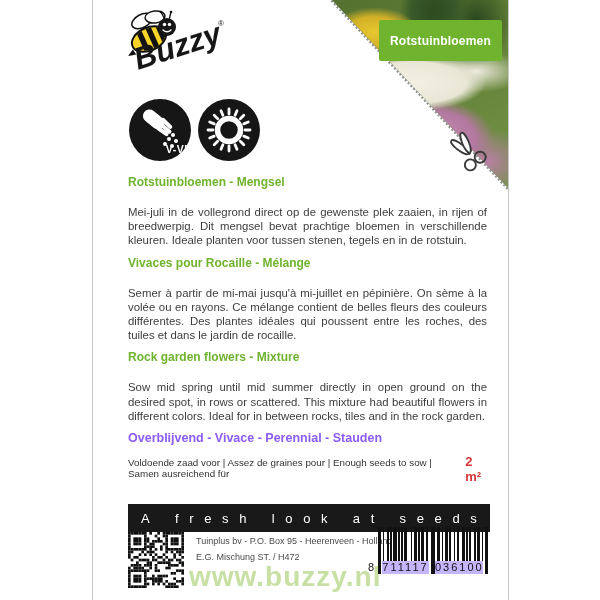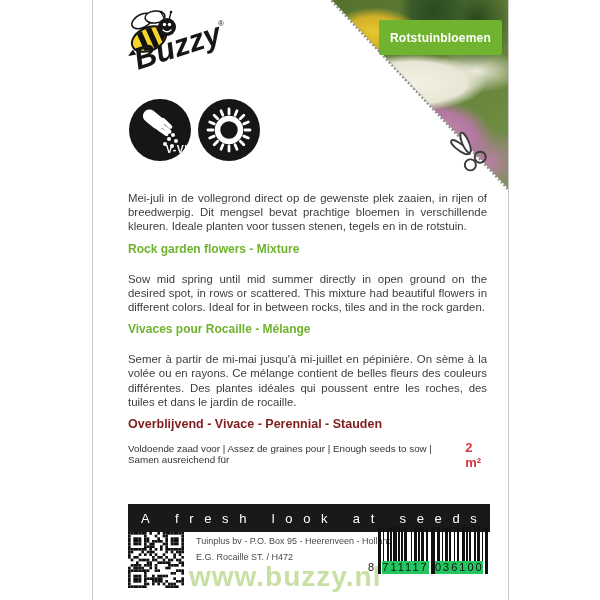--- a/index.html
+++ b/index.html
@@ -18,59 +18,59 @@
       radial-gradient(ellipse 46px 58px at 58% 6%, #2c4a1f 0%, #3a5a29 50%, rgba(58,90,41,0) 75%),
       radial-gradient(ellipse 52px 62px at 82% 12%, #27451d 0%, rgba(39,69,29,0) 70%),
       radial-gradient(ellipse 98px 38px at 46% 44%, #f4f1e4 0%, #e9e6d6 55%, rgba(233,230,214,0) 75%),
       radial-gradient(ellipse 70px 30px at 82% 38%, #efece0 0%, rgba(239,236,224,0) 70%),
       radial-gradient(ellipse 34px 26px at 13% 54%, #a07c52 0%, rgba(160,124,82,0) 72%),
       radial-gradient(ellipse 82px 52px at 56% 74%, #c98fae 0%, #b378a0 55%, rgba(179,120,160,0) 78%),
       radial-gradient(ellipse 60px 46px at 88% 86%, #b97fa5 0%, rgba(185,127,165,0) 72%),
       linear-gradient(150deg,#54712f,#68863b 60%,#74934a);}
   #perforation{position:absolute;left:332px;top:0;width:258px;height:0;
     border-top:2px dotted #8f8f8f;transform-origin:0 0;transform:rotate(46.9deg);}
-  #badge{position:absolute;left:379px;top:20px;width:123px;height:35px;background:#6fb32e;
+  #badge{position:absolute;left:379px;top:20px;width:123px;height:41px;background:#6fb32e;
     border-radius:2px;display:flex;align-items:center;justify-content:center;
     color:#fff;font-size:12px;font-weight:bold;letter-spacing:.2px;}
   #scissors{position:absolute;left:445px;top:129px;width:48px;height:48px;transform:rotate(-38deg);}
 
   
   #logo{position:absolute;left:118px;top:8px;width:115px;height:75px;overflow:visible;}
 
   
   .iconrow{position:absolute;left:129px;top:99px;display:flex;gap:7px;}
   .circle-icon{position:relative;width:62px;height:62px;border-radius:50%;background:#161616;}
   .circle-icon svg{position:absolute;left:0;top:0;}
   .period{position:absolute;left:0;right:0;bottom:6px;text-align:right;color:#fff;
     font-size:10.5px;font-weight:bold;letter-spacing:.5px;}
 
   
   #textcol{position:absolute;left:128px;top:175px;width:359px;color:#3d3d3d;}
   .sec h4{margin:0 0 2px 0;font-size:12px;font-weight:bold;color:#6fb32e;}
   .sec p{margin:16px 0 8px 0;font-size:11.4px;line-height:14.2px;text-align:justify;}
-  #perennial{margin:4px 0 0 0;font-size:12.5px;font-weight:bold;color:#7f1d1d;}
+  #perennial{margin:4px 0 0 0;font-size:12.5px;font-weight:bold;color:#8b5cf6;}
   #seedsline{margin:9px 0 0 0;font-size:9.8px;color:#333;display:flex;align-items:baseline;}
   #seedsline .amount{color:#d9363b;font-weight:bold;font-size:13px;margin-left:5px;}
 
   
   #sloganbar{position:absolute;left:128px;top:504px;width:362px;height:28px;background:#191919;
     color:#fff;font-size:13px;display:flex;align-items:center;justify-content:space-between;
     padding:0 13px;box-sizing:border-box;}
   #sloganbar .sp{width:4px;}
 
   
   #qr{position:absolute;left:128px;top:532px;width:56px;height:56px;}
   #addr1{position:absolute;left:196px;top:536px;font-size:9px;color:#4a4a4a;}
   #addr2{position:absolute;left:196px;top:552px;font-size:9px;color:#4a4a4a;}
   #website{position:absolute;left:189px;top:561px;font-size:28px;font-weight:bold;
     color:#c9e0a5;letter-spacing:1px;}
   #barcode{position:absolute;left:378px;top:527px;width:110px;height:47px;}
   #bars{position:absolute;inset:0;}
   #bars div{position:absolute;top:0;height:47px;background:#111;}
-  .bc-num{position:absolute;top:34px;height:13px;background:#22c55e;font-size:11px;color:#111;
+  .bc-num{position:absolute;top:34px;height:13px;background:#c4b5fd;font-size:11px;color:#111;
     text-align:center;letter-spacing:2px;line-height:13px;z-index:1;}
   #bc-g1{left:4px;width:47px;}
   #bc-g2{left:57px;width:48px;}
   #bc-lead{position:absolute;left:-10px;top:34px;font-size:11px;color:#111;line-height:13px;}
   .guard{position:absolute;top:0;width:2px;height:47px;background:#111;z-index:2;}
 </style>
 </head>
 <body>
 
 <div id="canvas">
@@ -160,29 +160,30 @@
             <line x1="45.8" y1="24.9" x2="50.3" y2="23"></line>
           <line x1="23" y1="50.3" x2="24.9" y2="45.8"></line>
             <line x1="37.1" y1="16.2" x2="39" y2="11.7"></line>
         </g>
       </svg>
     </div>
   </div>
 
   <div id="textcol">
     <div class="sec">
+      <h4>Rotstuinbloemen - Mengsel</h4>
       <p>Mei-juli in de vollegrond direct op de gewenste plek zaaien, in rijen of breedwerpig. Dit mengsel bevat prachtige bloemen in verschillende kleuren. Ideale planten voor tussen stenen, tegels en in de rotstuin.</p>
+    </div>
+    <div class="sec">
+      <h4>Vivaces pour Rocaille - Mélange</h4>
+      <p>Semer à partir de mi-mai jusqu'à mi-juillet en pépinière. On sème à la volée ou en rayons. Ce mélange contient de belles fleurs des couleurs différentes. Des plantes idéales qui poussent entre les roches, des tuiles et dans le jardin de rocaille.</p>
     </div>
     <div class="sec">
       <h4>Rock garden flowers - Mixture</h4>
       <p>Sow mid spring until mid summer directly in open ground on the desired spot, in rows or scattered. This mixture had beautiful flowers in different colors. Ideal for in between rocks, tiles and in the rock garden.</p>
-    </div>
-    <div class="sec">
-      <h4>Vivaces pour Rocaille - Mélange</h4>
-      <p>Semer à partir de mi-mai jusqu'à mi-juillet en pépinière. On sème à la volée ou en rayons. Ce mélange contient de belles fleurs des couleurs différentes. Des plantes idéales qui poussent entre les roches, des tuiles et dans le jardin de rocaille.</p>
     </div>
     <div class="sec">
     </div>
     <div id="perennial">Overblijvend - Vivace - Perennial - Stauden</div>
     <div id="seedsline">
       <span>Voldoende zaad voor | Assez de graines pour | Enough seeds to sow | Samen ausreichend für</span>
       <span class="amount">2 m²</span>
     </div>
   </div>
 
@@ -442,21 +443,21 @@
         <rect x="10.67" y="53.33" width="2.67" height="2.67" fill="#111"></rect>
         <rect x="13.33" y="53.33" width="2.67" height="2.67" fill="#111"></rect>
         <rect x="16.00" y="53.33" width="2.67" height="2.67" fill="#111"></rect>
         <rect x="37.33" y="53.33" width="2.67" height="2.67" fill="#111"></rect>
         <rect x="40.00" y="53.33" width="2.67" height="2.67" fill="#111"></rect>
         <rect x="42.67" y="53.33" width="2.67" height="2.67" fill="#111"></rect>
         <rect x="45.33" y="53.33" width="2.67" height="2.67" fill="#111"></rect>
         <rect x="48.00" y="53.33" width="2.67" height="2.67" fill="#111"></rect>
       </svg></div>
   <div id="addr1">Tuinplus bv - P.O. Box 95 - Heerenveen - Holland</div>
-  <div id="addr2">E.G. Rocaille ST. / H472</div>
+  <div id="addr2">E.G. Mischung ST. / H472</div>
   <div id="website">www.buzzy.nl</div>
 
   <div id="barcode">
     <div id="bars">
         <div style="left: 0px; width: 3.1px;"></div>
         <div style="left: 4.65px; width: 1.55px;"></div>
         <div style="left: 9.3px; width: 1.55px;"></div>
         <div style="left: 12.39px; width: 1.55px;"></div>
         <div style="left: 15.49px; width: 3.1px;"></div>
         <div style="left: 20.14px; width: 1.55px;"></div>

